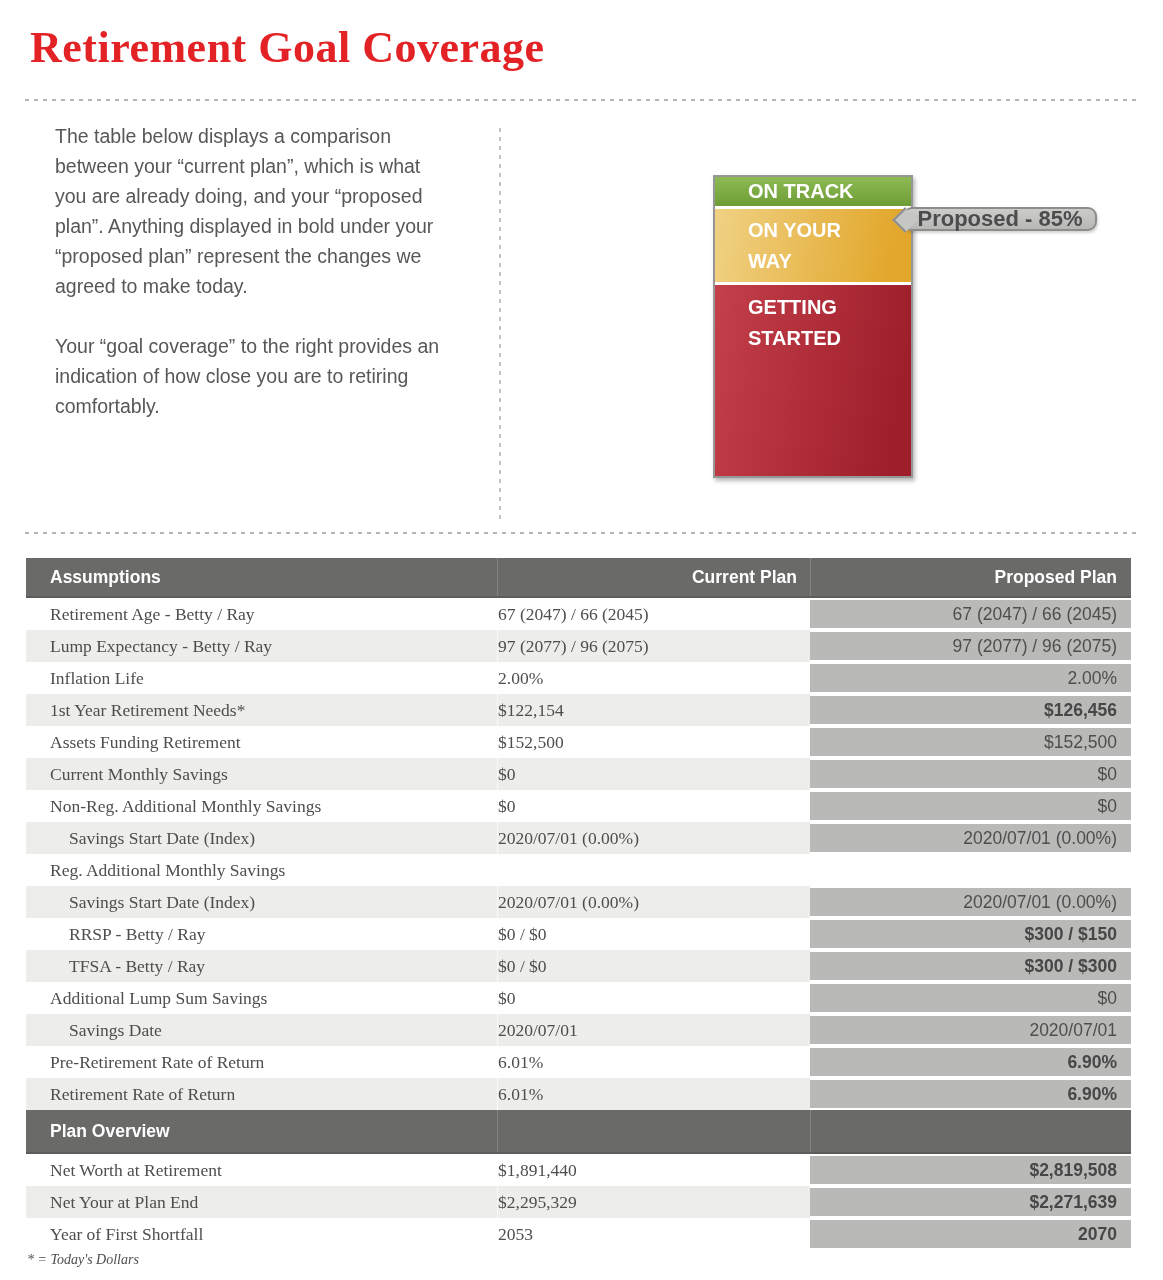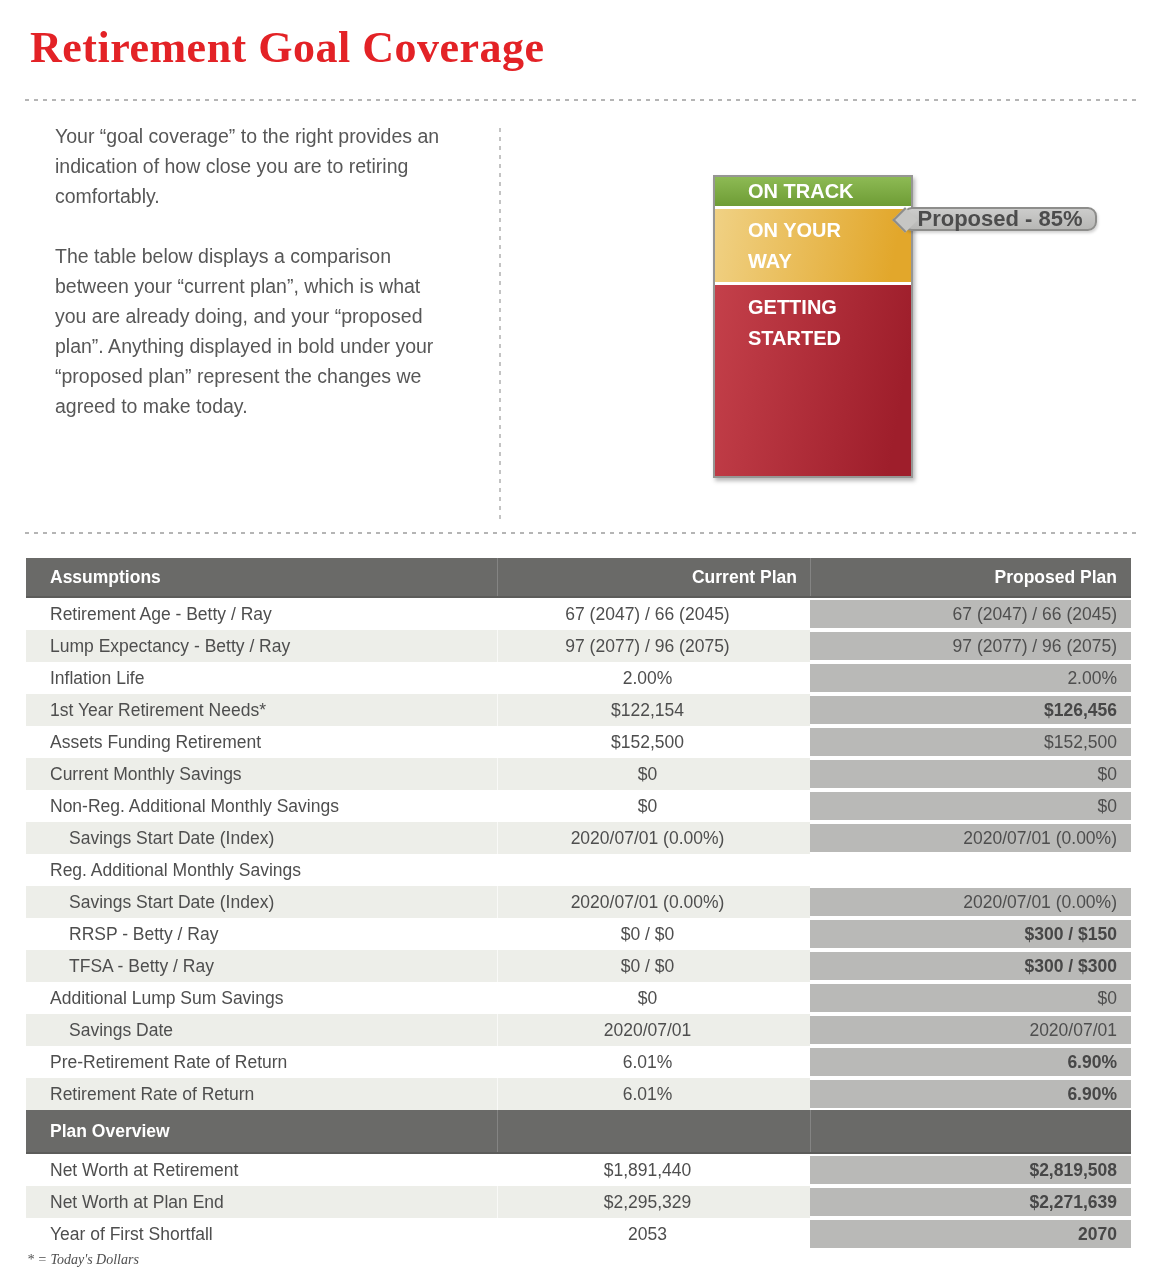--- a/index.html
+++ b/index.html
@@ -74,26 +74,26 @@
   }
   
   .table { position:absolute; left:26px; top:558px; width:1105px; font-size:17.5px; }
   .thead {
     display:flex; height:40px; box-sizing:border-box; background:#6a6a68;
     color:#ffffff; font-weight:700; align-items:center; border-bottom:2px solid #5c5c5a;
   }
   .thead.overview { height:44px; }
   .cell { box-sizing:border-box; }
   .cell.label { width:471px; padding-left:24px; }
-  .cell.cur { width:313px; text-align:center; padding-right:13px; }
+  .cell.cur { width:313px; text-align:left; padding-right:13px; }
   .cell.prop { width:321px; }
   .thead .cell.cur, .thead .cell.prop { align-self:stretch; display:flex; align-items:center; justify-content:flex-end; border-left:1px solid rgba(255,255,255,0.18); }
   .thead .cell.prop { padding-right:14px; }
   .trow { display:flex; height:32px; color:#4e4e4e; }
-  .trow .cell.label, .trow .cell.cur { line-height:32px; }
+  .trow .cell.label, .trow .cell.cur { line-height:32px;font-family:Liberation Serif, serif; }
   .trow.alt .cell.label, .trow.alt .cell.cur { background:#edeee9; }
   .trow .cell.cur { border-left:1px solid rgba(255,255,255,0.65); }
   .trow.indent .cell.label { padding-left:43px; }
   .prop-inner {
     background:#b9b9b7; margin:2px 0; height:28px; line-height:28px;
     text-align:right; padding-right:14px;
   }
   .trow.nocell .prop-inner { background:transparent; }
   .trow.bold .prop-inner { font-weight:700; color:#474747; }
   
@@ -105,22 +105,22 @@
 </head>
 <body>
 
 <div class="page">
 
   <h1 class="title">Retirement Goal Coverage</h1>
 
   <div class="hrule hr-top"></div>
 
   <div class="intro">
+    <p>The table below displays a comparison between your “current plan”, which is what you are already doing, and your “proposed plan”. Anything displayed in bold under your “proposed plan” represent the changes we agreed to make today.</p>
     <p>Your “goal coverage” to the right provides an indication of how close you are to retiring comfortably.</p>
-    <p>The table below displays a comparison between your “current plan”, which is what you are already doing, and your “proposed plan”. Anything displayed in bold under your “proposed plan” represent the changes we agreed to make today.</p>
   </div>
 
   <div class="vrule"></div>
 
   <div class="gauge">
     <div class="seg seg-green">
       <span class="seg-label">ON TRACK</span>
     </div>
     <div class="seg seg-yellow">
       <span class="seg-label">ON YOUR WAY</span>
@@ -265,21 +265,21 @@
     </div>
     <div id="overview-rows">
         <div class="trow bold">
     <div class="cell label">Net Worth at Retirement</div>
     <div class="cell cur">$1,891,440</div>
     <div class="cell prop">
       <div class="prop-inner">$2,819,508</div>
     </div>
   </div>
         <div class="trow alt bold">
-    <div class="cell label">Net Worth at Plan End</div>
+    <div class="cell label">Net Your at Plan End</div>
     <div class="cell cur">$2,295,329</div>
     <div class="cell prop">
       <div class="prop-inner">$2,271,639</div>
     </div>
   </div>
         <div class="trow bold">
     <div class="cell label">Year of First Shortfall</div>
     <div class="cell cur">2053</div>
     <div class="cell prop">
       <div class="prop-inner">2070</div>

